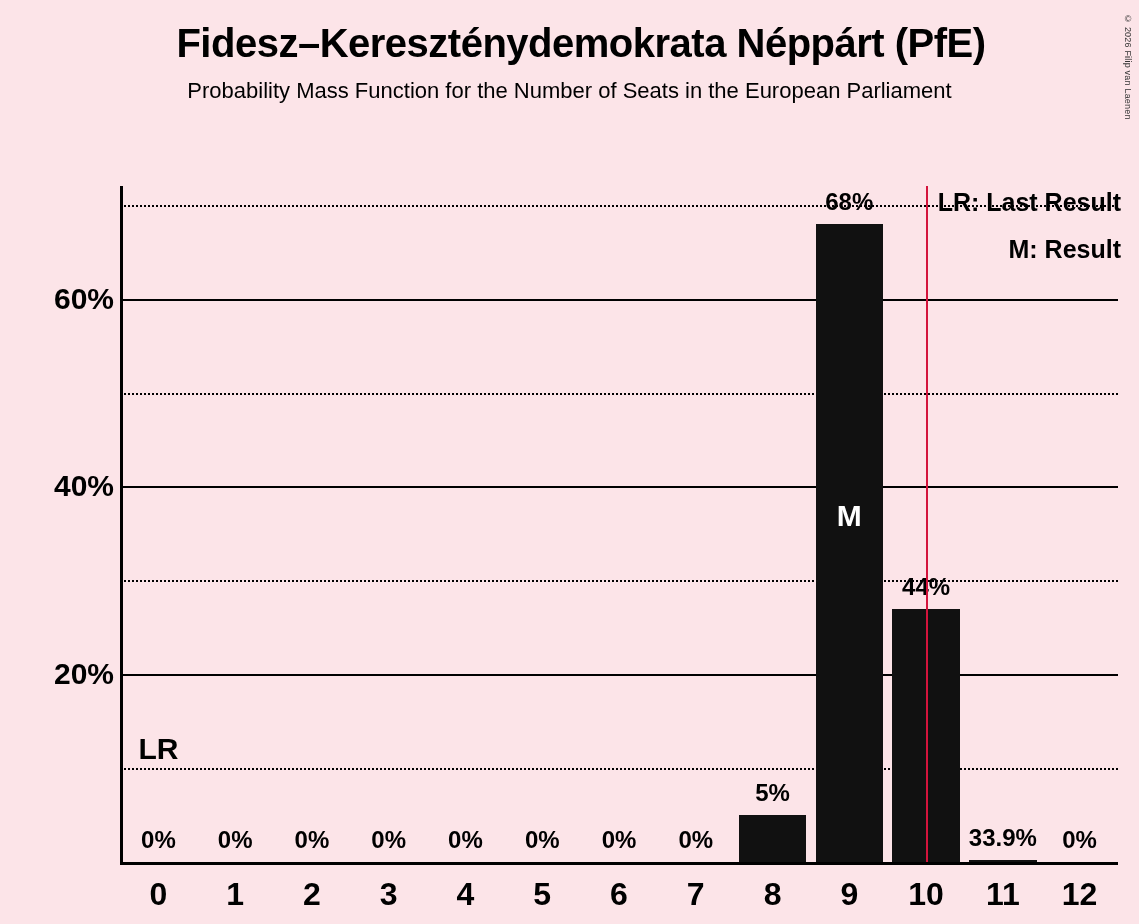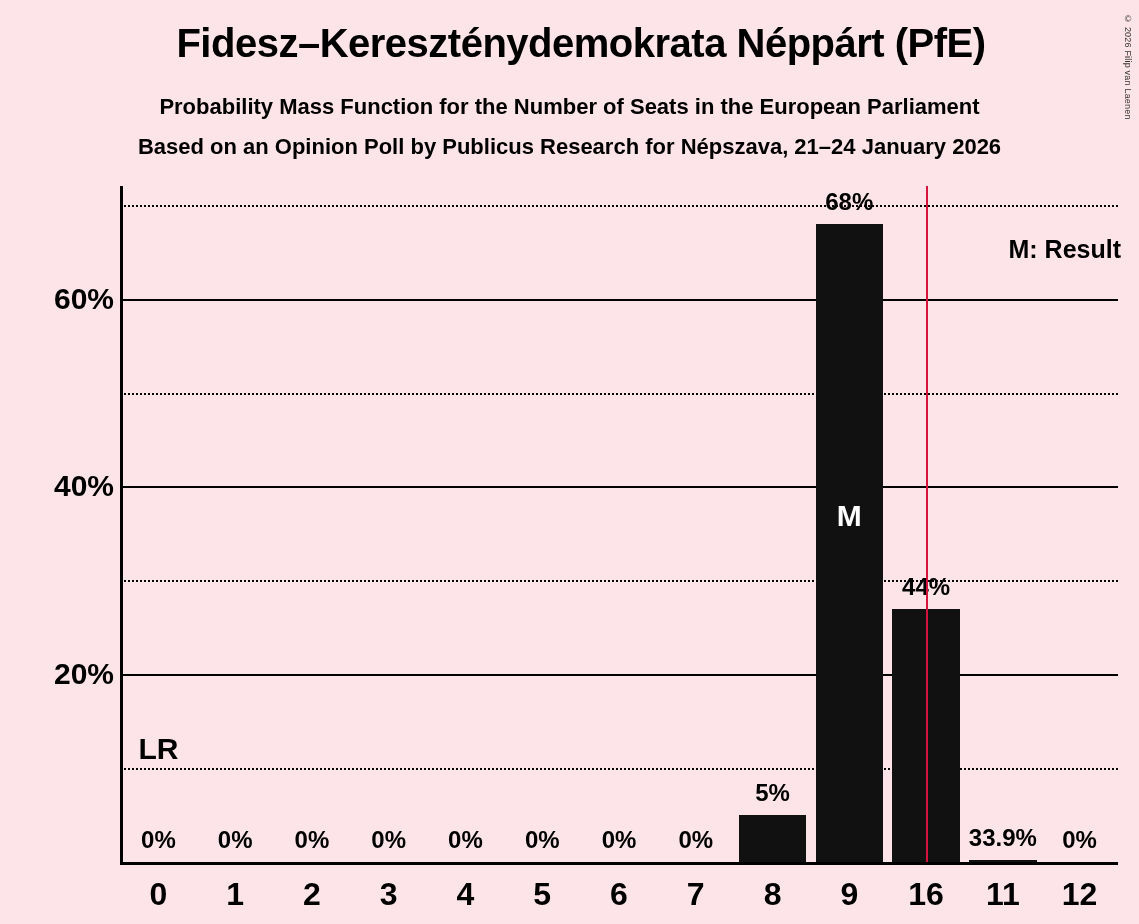--- a/index.html
+++ b/index.html
@@ -32,22 +32,22 @@
   }
   .chart-title {
     font-size: 40px;
     font-weight: bold;
     letter-spacing: -0.5px;
     line-height: 1.15;
     padding-left: 23px;
   }
   .chart-subtitle {
     font-size: 22px;
-    font-weight: bold;
-    margin-top: 28px;
+    font-weight: normal;
+    margin-top: 12px;
   }
   .chart-subtitle2 {
     font-size: 22px;
     font-weight: bold;
     margin-top: 14px;
   }
 
   
   .plot-wrap {
     position: absolute;
@@ -158,21 +158,20 @@
   }
 </style>
 </head>
 <body>
 
 <div class="copyright">© 2026 Filip van Laenen</div>
 
 <div class="titles">
   <div class="chart-title">Fidesz–Kereszténydemokrata Néppárt (PfE)</div>
   <div class="chart-subtitle">Probability Mass Function for the Number of Seats in the European Parliament</div>
-  <div class="chart-subtitle2">Based on an Opinion Poll by Publicus Research for Népszava, 21–24 January 2026</div>
 </div>
 
 <div class="plot-wrap">
   <div class="axis-line-y"></div>
   <div class="axis-line-x"></div>
   <div class="plot-area" id="plot-area">
       <div class="gridline minor" style="top: 582.111px;"></div>
       <div class="gridline minor" style="top: 394.333px;"></div>
       <div class="gridline minor" style="top: 206.556px;"></div>
       <div class="gridline minor" style="top: 18.7778px;"></div>
@@ -193,31 +192,32 @@
       <div class="bar-value" style="left: 729.308px; top: 1.55556px;">68%</div>
       <div class="bar" style="left: 772.298px; width: 67.5569px; height: 253.5px;"></div>
       <div class="bar-value" style="left: 806.077px; top: 386.5px;">44%</div>
       <div class="bar" style="left: 849.068px; width: 67.5569px; height: 1.87778px;"></div>
       <div class="bar-value" style="left: 882.846px; top: 638.122px;">33.9%</div>
       <div class="bar-value" style="left: 959.615px; top: 640px;">0%</div>
       <div class="bar-median" style="left: 729.308px; top: 312.556px;">M</div>
       <div class="lr-marker" style="left: 38.3846px; top: 546.111px;">LR</div>
     </div>
 
+  <div class="legend" id="legend-lr" style="top: 8px;">LR: Last Result</div>
   <div class="legend" id="legend-m" style="top: 55px;">M: Result</div>
 <div class="ytick-label" style="top: 494.222px;">20%</div>
     <div class="ytick-label" style="top: 306.444px;">40%</div>
     <div class="ytick-label" style="top: 118.667px;">60%</div>
     <div class="lr-line" style="left: 926.077px; background: rgb(212, 20, 60);"></div>
     <div class="xtick-label" style="left: 158.385px;">0</div>
     <div class="xtick-label" style="left: 235.154px;">1</div>
     <div class="xtick-label" style="left: 311.923px;">2</div>
     <div class="xtick-label" style="left: 388.692px;">3</div>
     <div class="xtick-label" style="left: 465.462px;">4</div>
     <div class="xtick-label" style="left: 542.231px;">5</div>
     <div class="xtick-label" style="left: 619px;">6</div>
     <div class="xtick-label" style="left: 695.769px;">7</div>
     <div class="xtick-label" style="left: 772.538px;">8</div>
     <div class="xtick-label" style="left: 849.308px;">9</div>
-    <div class="xtick-label" style="left: 926.077px;">16</div>
+    <div class="xtick-label" style="left: 926.077px;">10</div>
     <div class="xtick-label" style="left: 1002.85px;">11</div>
     <div class="xtick-label" style="left: 1079.62px;">12</div>
   </div>
 
 </body></html>

